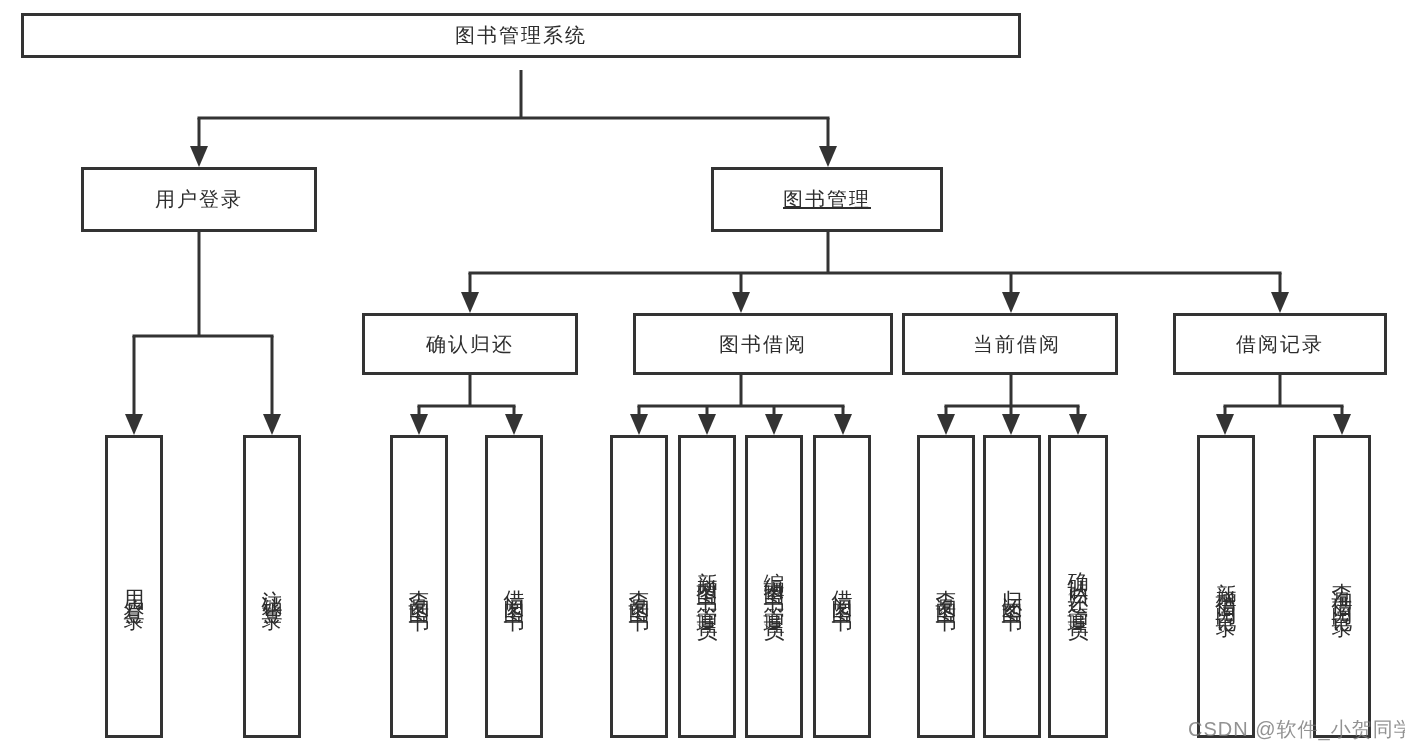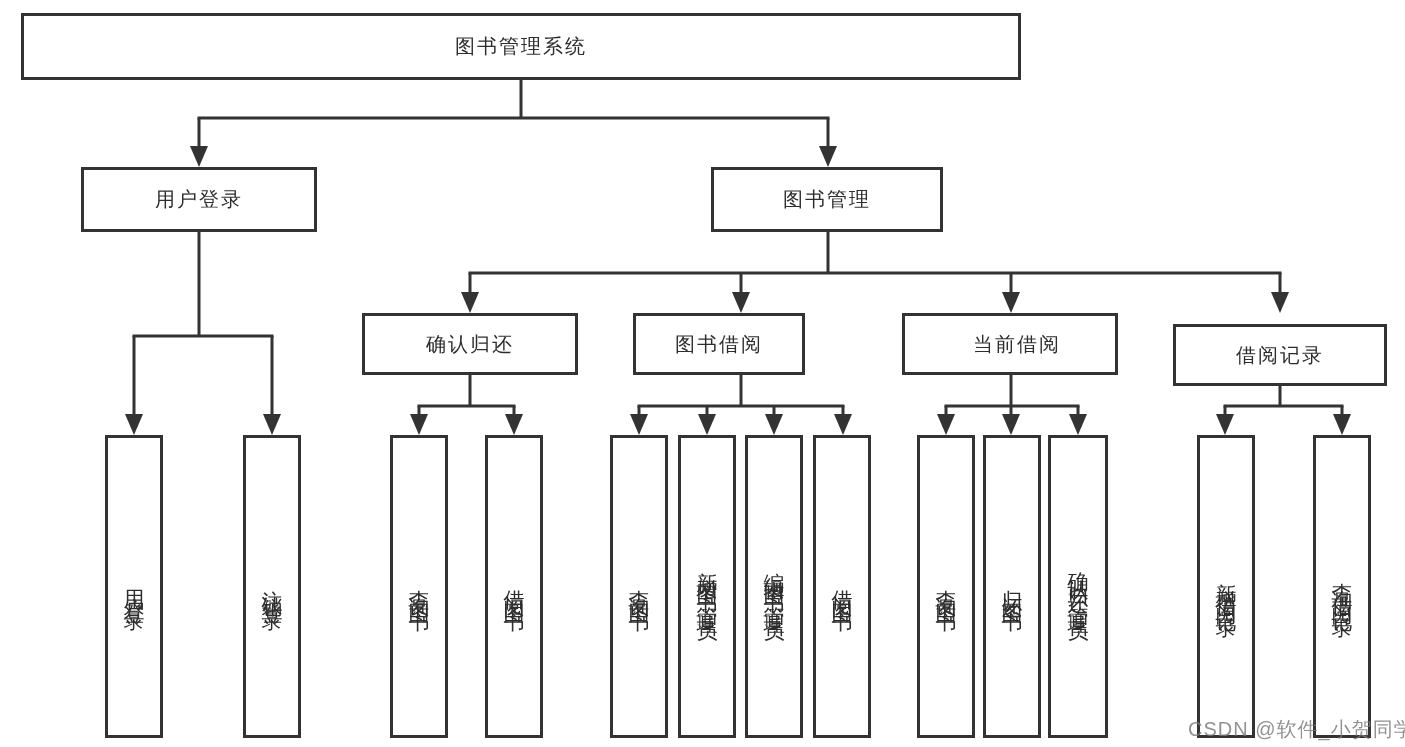--- a/index.html
+++ b/index.html
@@ -130,29 +130,29 @@
     <g>
       <line x1="1280" y1="375" x2="1280" y2="406"></line>
       <line x1="1223.5" y1="406" x2="1343.5" y2="406"></line>
       <line x1="1225" y1="406" x2="1225" y2="418"></line>
       <polygon points="1216,414 1234,414 1225,435"></polygon>
       <line x1="1342" y1="406" x2="1342" y2="418"></line>
       <polygon points="1333,414 1351,414 1342,435"></polygon>
     </g>
   </svg>
 
-  <div class="node" style="left:21px; top:13px; width:1000px; height:67px;">图书管理系统</div>
+  <div class="node" style="left:21px; top:13px; width:1000px; height:45px;">图书管理系统</div>
 
   <div class="node" style="left:81px; top:167px; width:236px; height:65px;">用户登录</div>
-  <div class="node" style="left:711px; top:167px; width:232px; height:65px;">图书管理</div>
+  <div class="node" style="left:711px; top:167px; width:232px; height:65px;text-decoration:underline;">图书管理</div>
 
   <div class="node" style="left:362px; top:313px; width:216px; height:62px;">确认归还</div>
-  <div class="node" style="left:633px; top:313px; width:172px; height:62px;">图书借阅</div>
+  <div class="node" style="left:633px; top:313px; width:260px; height:62px;">图书借阅</div>
   <div class="node" style="left:902px; top:313px; width:216px; height:62px;padding-left:14px;">当前借阅</div>
-  <div class="node" style="left:1173px; top:313px; width:214px; height:62px;margin-top:11px;">借阅记录</div>
+  <div class="node" style="left:1173px; top:313px; width:214px; height:62px;">借阅记录</div>
 
   <div class="node v" style="left:105px;">用户登录</div>
   <div class="node v" style="left:243px;">注销登录</div>
 
   <div class="node v" style="left:390px;">查询图书</div>
   <div class="node v" style="left:485px;">借阅图书</div>
 
   <div class="node v" style="left:610px;">查询图书</div>
   <div class="node v" style="left:678px;">新增图书（管理员）</div>
   <div class="node v" style="left:745px;">编辑图书（管理员）</div>

